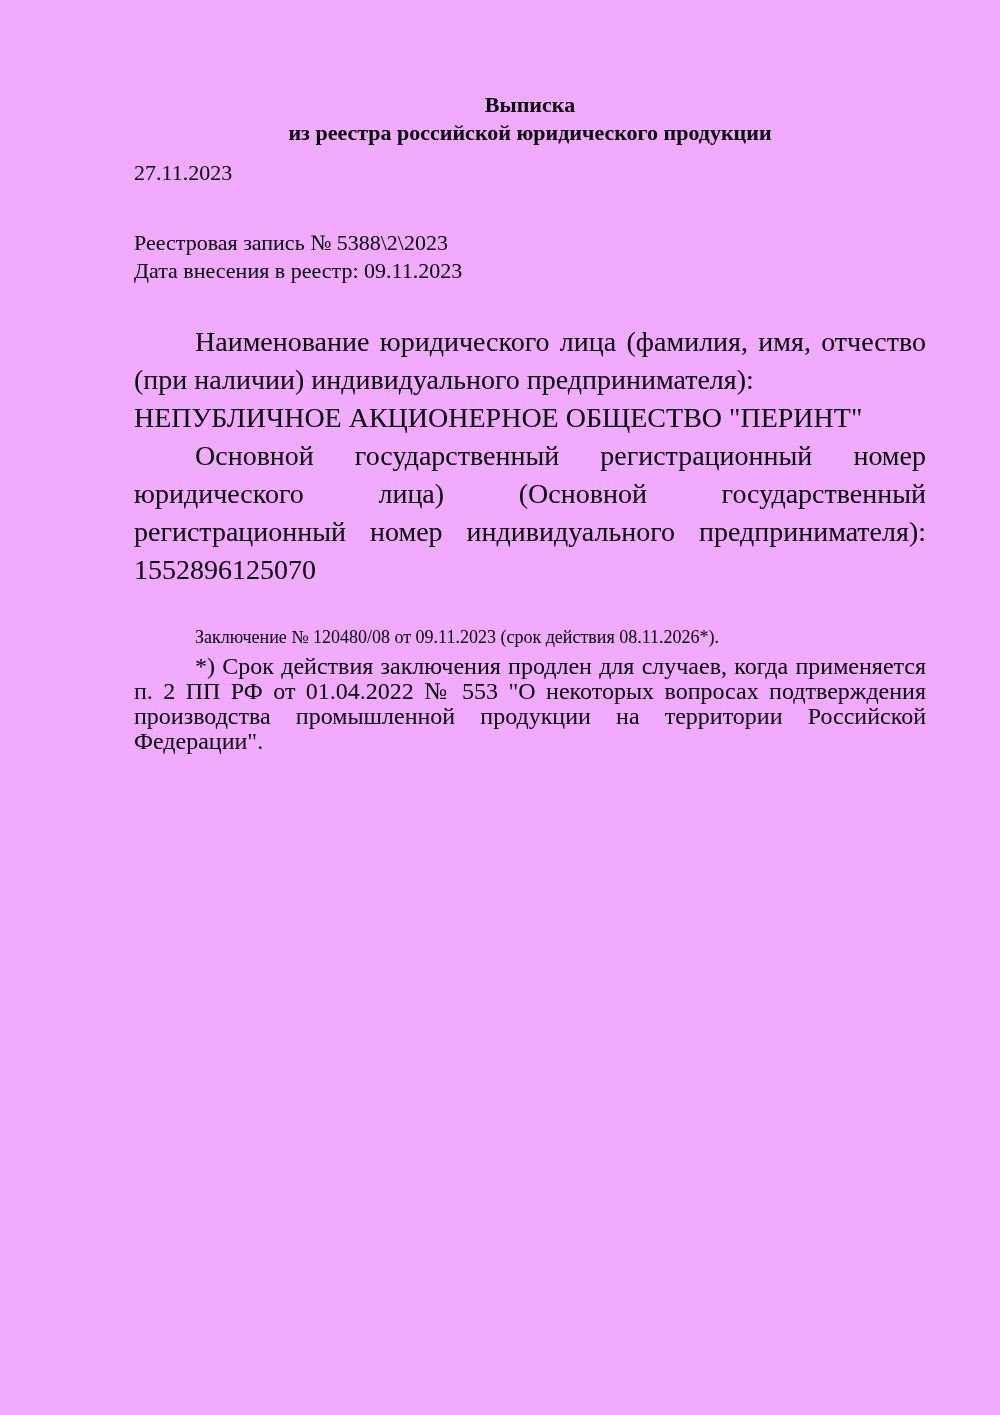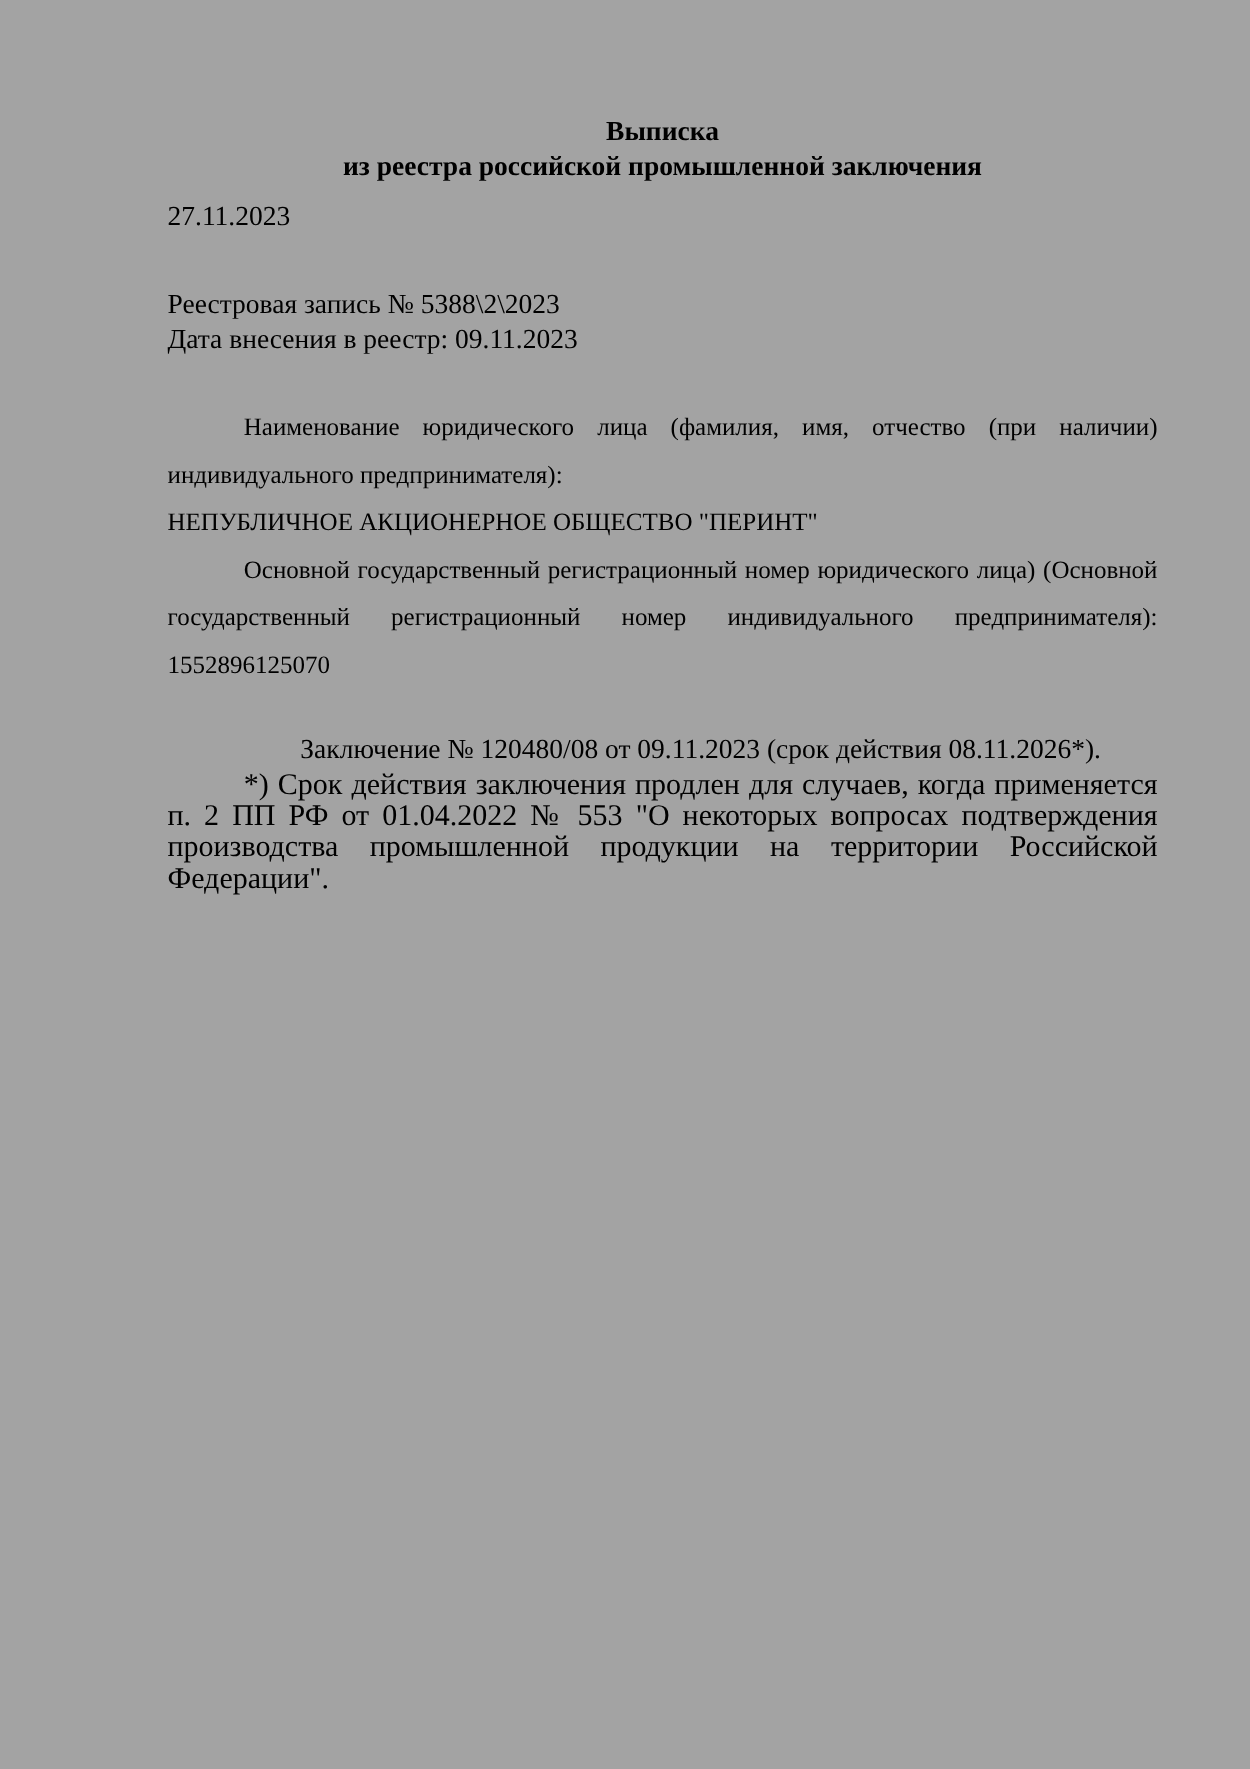--- a/index.html
+++ b/index.html
@@ -4,66 +4,65 @@
 <style>
   html, body {
     margin: 0;
     padding: 0;
     background: #ffffff;
   }
   .page {
     position: relative;
     width: 1000px;
     height: 1415px;
-    background: #a3a3a3;
+    background: #f0abfc;
     box-sizing: border-box;
     padding: 91px 74px 0 134px;
     font-family: "Liberation Serif", "DejaVu Serif", serif;
     color: #000000;
     overflow: hidden;
   }
   p { margin: 0; padding: 0; }
   .doc-title {
     font-weight: bold;
     font-size: 22px;
     line-height: 28px;
     text-align: center;
   }
   .line {
     font-size: 22px;
     line-height: 28px;
   }
   .date-line   { margin-top: 12px; }
   .entry-line  { margin-top: 42px; }
   .body-par {
-    font-size: 20px;
+    font-size: 28px;
     line-height: 38px;
   }
   .justify { text-align: justify; }
   .indent  { text-indent: 61px; }
   .name-par { margin-top: 38px; }
   .conclusion {
-    font-size: 22px;
+    font-size: 18px;
     line-height: 34px;
     margin-top: 31px;
-    text-align: center;
   }
   .footnote {
     font-size: 24px;
     line-height: 25px;
   }
 </style>
 </head>
 <body>
 
 <div class="page">
 
   <div class="doc-title">
     <p>Выписка</p>
-    <p>из реестра российской промышленной заключения</p>
+    <p>из реестра российской юридического продукции</p>
   </div>
 
   <p class="line date-line">27.11.2023</p>
 
   <p class="line entry-line">Реестровая запись № 5388\2\2023</p>
 
   <p class="line">Дата внесения в реестр: 09.11.2023</p>
 
   <p class="body-par justify indent name-par">Наименование юридического лица (фамилия, имя, отчество (при наличии) индивидуального предпринимателя):</p>
 

